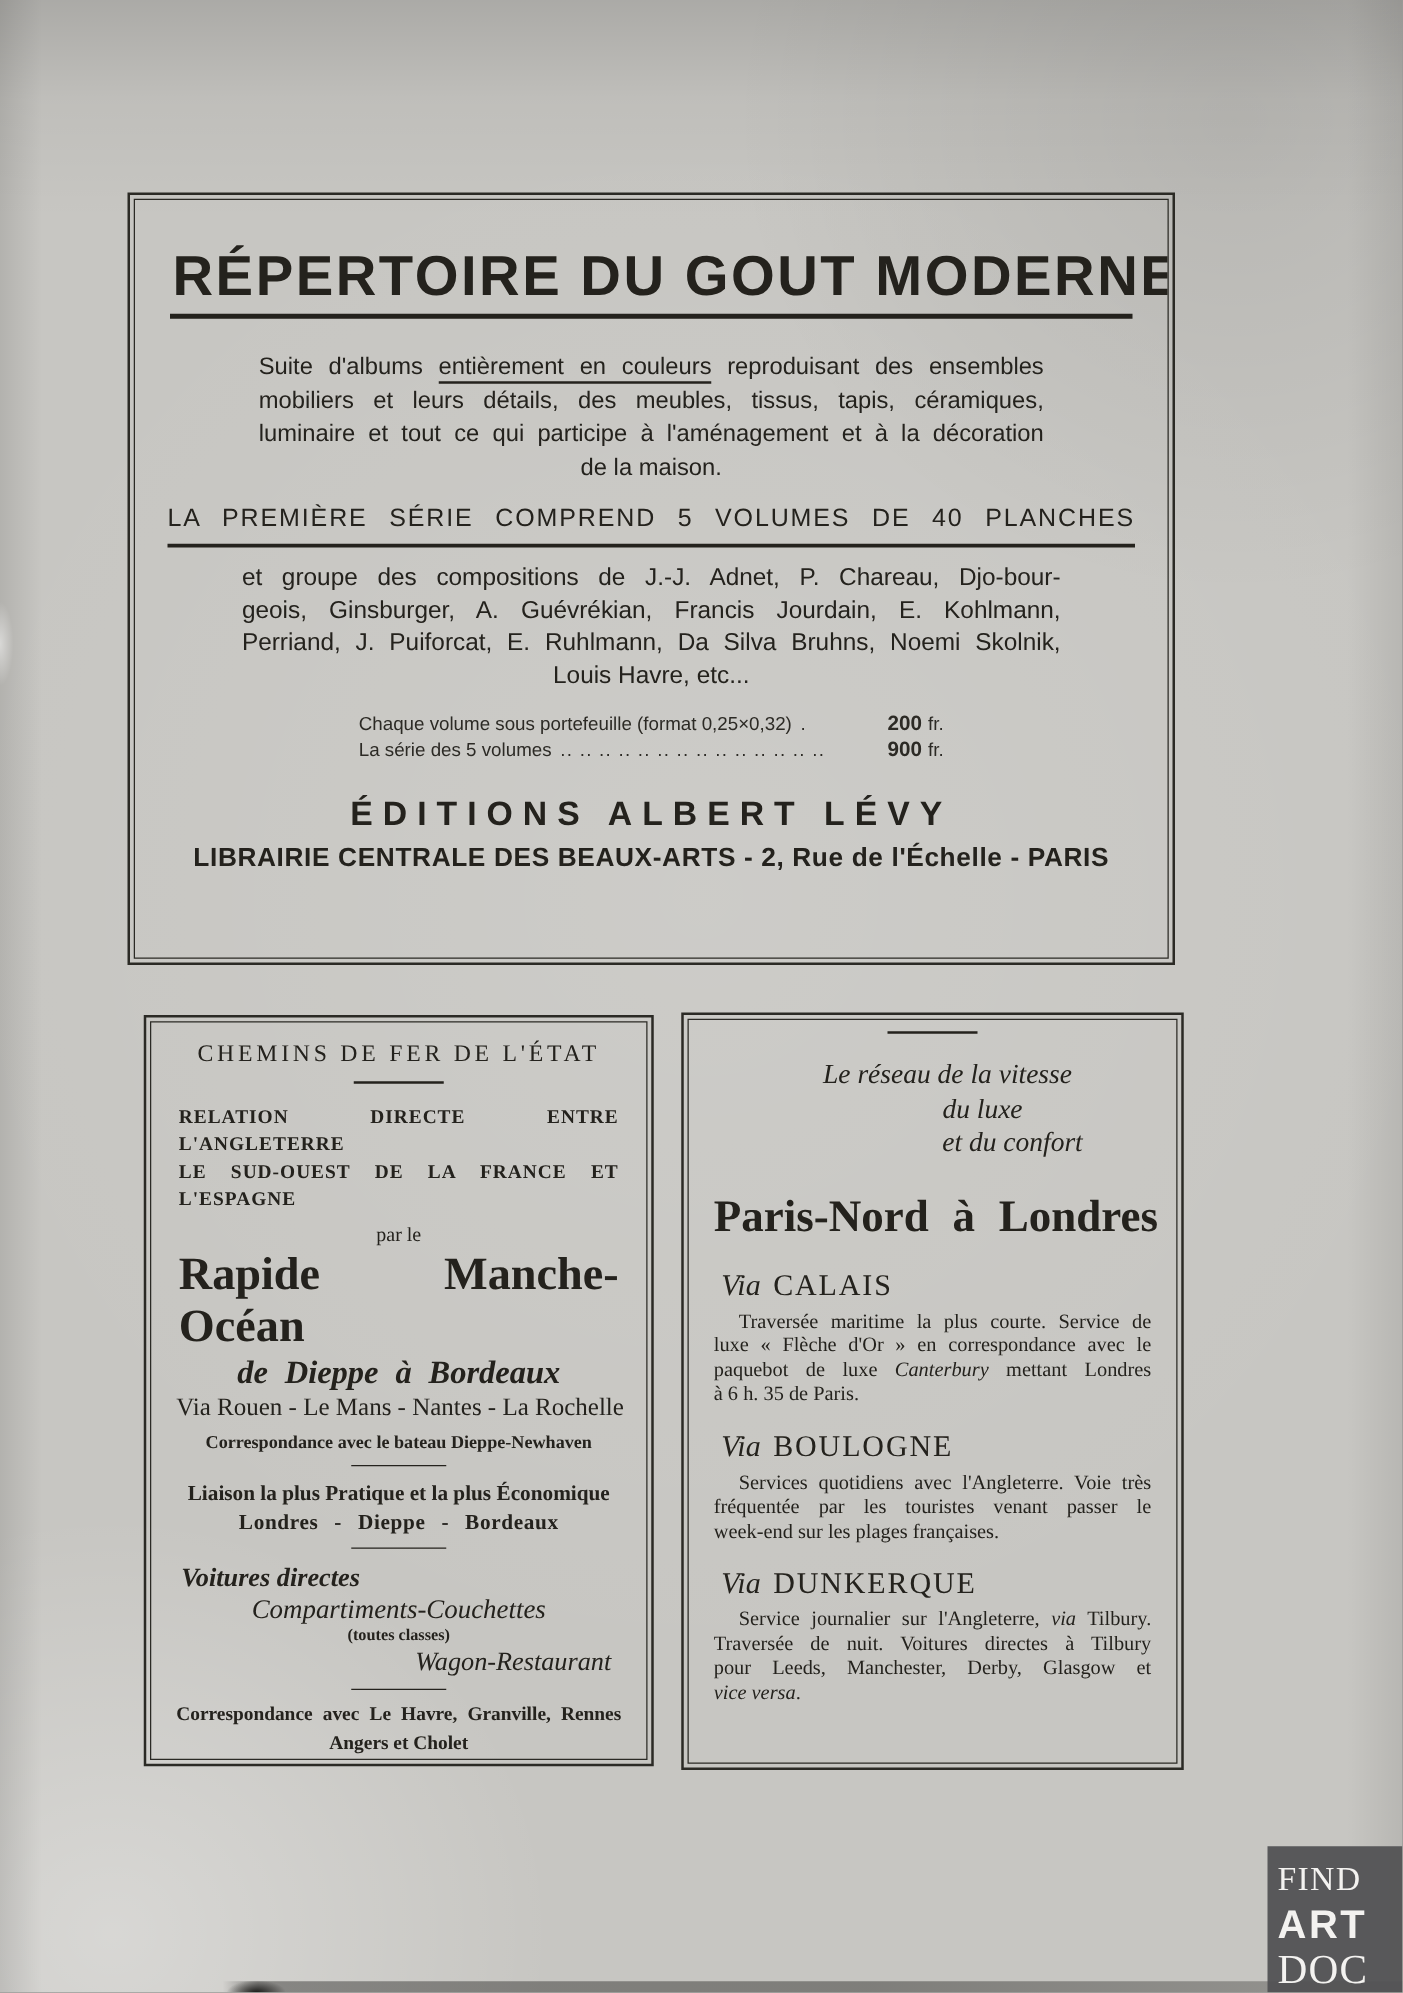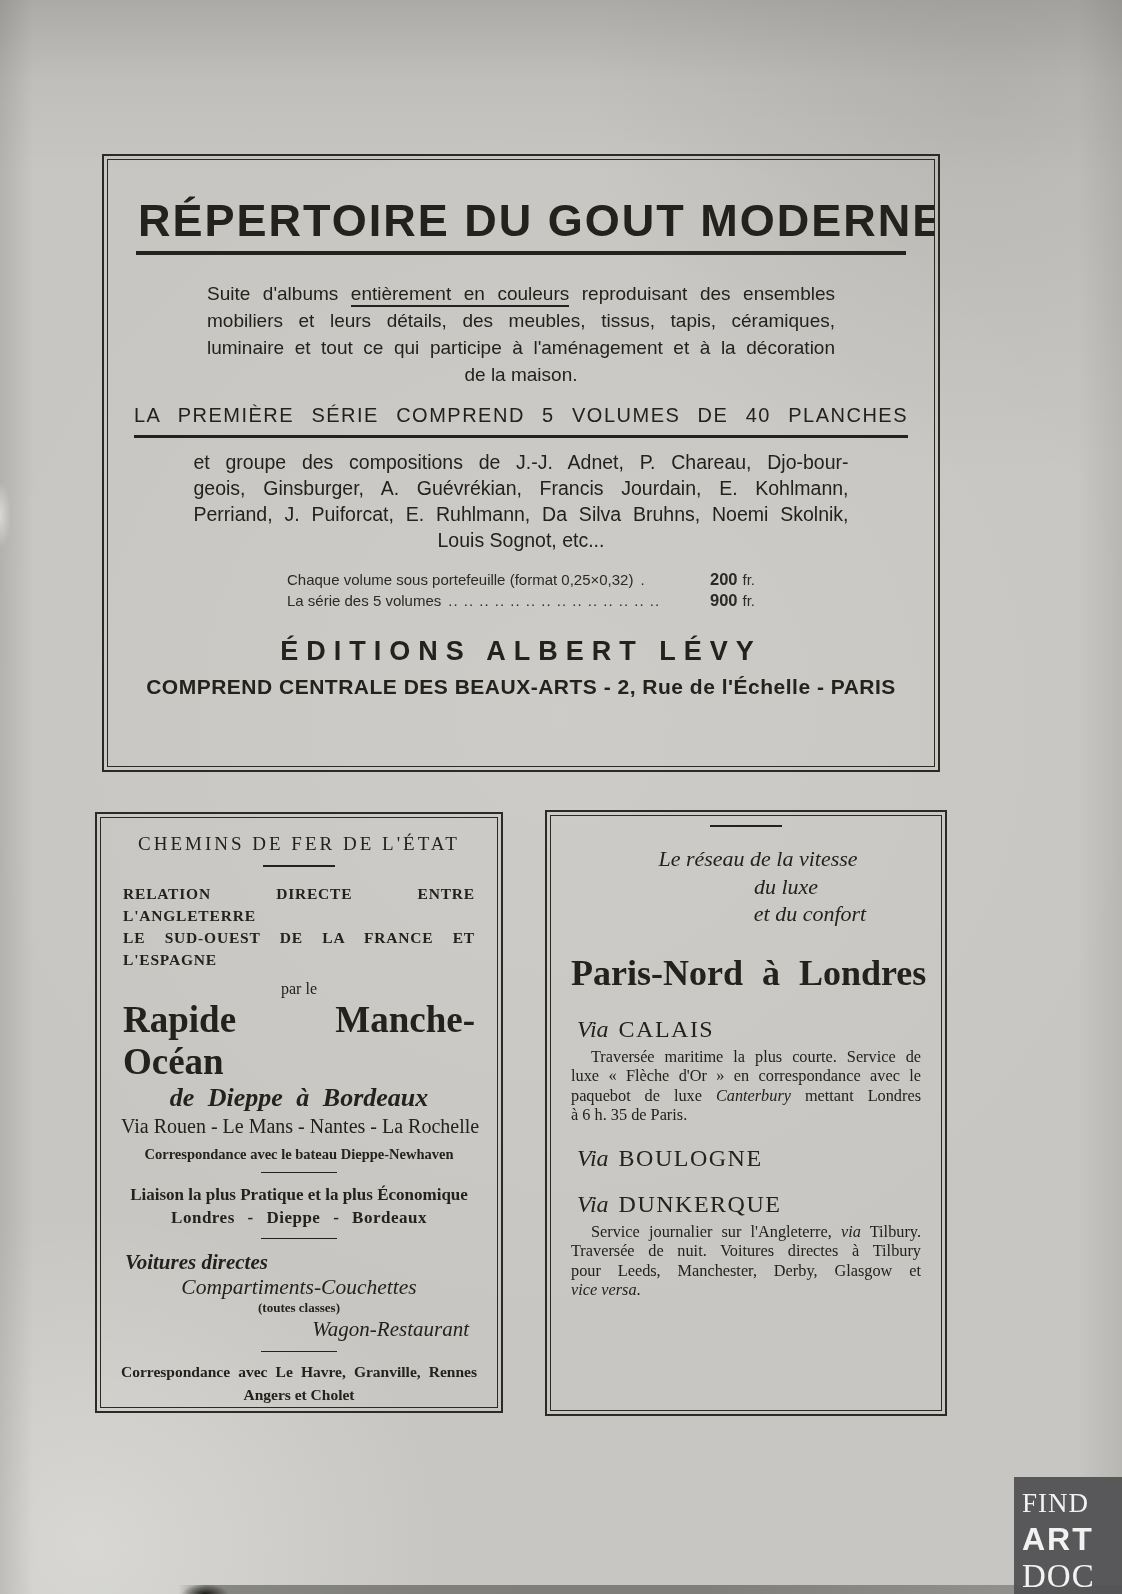--- a/index.html
+++ b/index.html
@@ -35,21 +35,21 @@
   .t-contrib .last{text-align:center;text-align-last:center;}
   .t-prices{width:468px;margin:16px auto 0;font-size:15px;line-height:21px;color:#2c2a25;}
   .price-row{display:flex;align-items:baseline;}
   .price-dots{flex:1;margin:0 7px;letter-spacing:1px;white-space:nowrap;overflow:hidden;}
   .price-val{font-weight:bold;font-size:16.5px;}
   .price-unit{margin-left:5px;}
   .t-pub{margin-top:25px;font-weight:bold;font-size:27px;line-height:30px;letter-spacing:8px;}
   .t-addr{margin-top:9px;font-weight:bold;font-size:21px;line-height:24px;letter-spacing:0.5px;white-space:nowrap;}
 
   
-  .left-box{left:95px;top:812px;width:398px;height:591px;}
+  .left-box{left:115px;top:812px;width:398px;height:591px;}
   .right-box{left:545px;top:810px;width:392px;height:596px;}
   .left-box .box-inner,.right-box .box-inner{padding:0 20px;}
   .rail-header{margin-top:14px;font-size:19px;line-height:24px;letter-spacing:3px;white-space:nowrap;}
   .right-box .rail-header{font-weight:bold;margin-top:16px;}
   .hr-short{width:72px;border-top:2px solid #24221d;margin:9px auto 0;}
 
   .e-relation{margin:16px 2px 0;font-weight:bold;font-size:15.5px;line-height:22px;letter-spacing:0.8px;}
   .e-parle{margin-top:8px;font-size:16px;line-height:20px;}
   .e-train{margin:0 2px;font-weight:bold;font-size:37px;line-height:42px;}
   .e-route{font-weight:bold;font-style:italic;font-size:26px;line-height:30px;word-spacing:7px;}
@@ -109,40 +109,40 @@
         <div class="last">de la maison.</div>
       </div>
 
       <div class="t-series jline">LA PREMIÈRE SÉRIE COMPREND 5 VOLUMES DE 40 PLANCHES</div>
       <div class="t-series-rule"></div>
 
       <div class="t-contrib">
         <div class="jline">et groupe des compositions de J.-J. Adnet, P. Chareau, Djo-bour-</div>
         <div class="jline">geois, Ginsburger, A. Guévrékian, Francis Jourdain, E. Kohlmann,</div>
         <div class="jline">Perriand, J. Puiforcat, E. Ruhlmann, Da Silva Bruhns, Noemi Skolnik,</div>
-        <div class="last">Louis Sognot, etc...</div>
+        <div class="last">Louis Havre, etc...</div>
       </div>
 
       <div class="t-prices">
         <div class="price-row">
           <span class="price-label">Chaque volume sous portefeuille (format 0,25×0,32)</span>
           <span class="price-dots">.</span>
           <span class="price-val">200</span>
           <span class="price-unit">fr.</span>
         </div>
         <div class="price-row">
           <span class="price-label">La série des 5 volumes</span>
           <span class="price-dots">.. .. .. .. .. .. .. .. .. .. .. .. .. ..</span>
           <span class="price-val">900</span>
           <span class="price-unit">fr.</span>
         </div>
       </div>
 
       <div class="t-pub center">ÉDITIONS ALBERT LÉVY</div>
-      <div class="t-addr center">COMPREND CENTRALE DES BEAUX-ARTS - 2, Rue de l'Échelle - PARIS</div>
+      <div class="t-addr center">LIBRAIRIE CENTRALE DES BEAUX-ARTS - 2, Rue de l'Échelle - PARIS</div>
     </div>
   </div>
 
   <div class="box left-box">
     <div class="box-inner center">
       <div class="rail-header">CHEMINS DE FER DE L'ÉTAT</div>
       <div class="hr-short"></div>
 
       <div class="e-relation">
         <div class="jline">RELATION DIRECTE ENTRE L'ANGLETERRE</div>
@@ -192,20 +192,25 @@
       <div class="n-para">
         <div class="jline first">Traversée maritime la plus courte. Service de</div>
         <div class="jline">luxe « Flèche d'Or » en correspondance avec le</div>
         <div class="jline"><span>paquebot de luxe </span><span class="ital">Canterbury</span><span> mettant Londres</span></div>
         <div class="last">à 6 h. 35 de Paris.</div>
       </div>
 
       <div class="n-via">
         <span class="via-word">Via</span><span class="via-name">BOULOGNE</span>
       </div>
+      <div class="n-para">
+        <div class="jline first">Services quotidiens avec l'Angleterre. Voie très</div>
+        <div class="jline">fréquentée par les touristes venant passer le</div>
+        <div class="last">week-end sur les plages françaises.</div>
+      </div>
 
       <div class="n-via">
         <span class="via-word">Via</span><span class="via-name">DUNKERQUE</span>
       </div>
       <div class="n-para">
         <div class="jline first"><span>Service journalier sur l'Angleterre, </span><span class="ital">via</span><span> Tilbury.</span></div>
         <div class="jline">Traversée de nuit. Voitures directes à Tilbury</div>
         <div class="jline">pour Leeds, Manchester, Derby, Glasgow et</div>
         <div class="last"><span class="ital">vice versa</span><span>.</span></div>
       </div>

